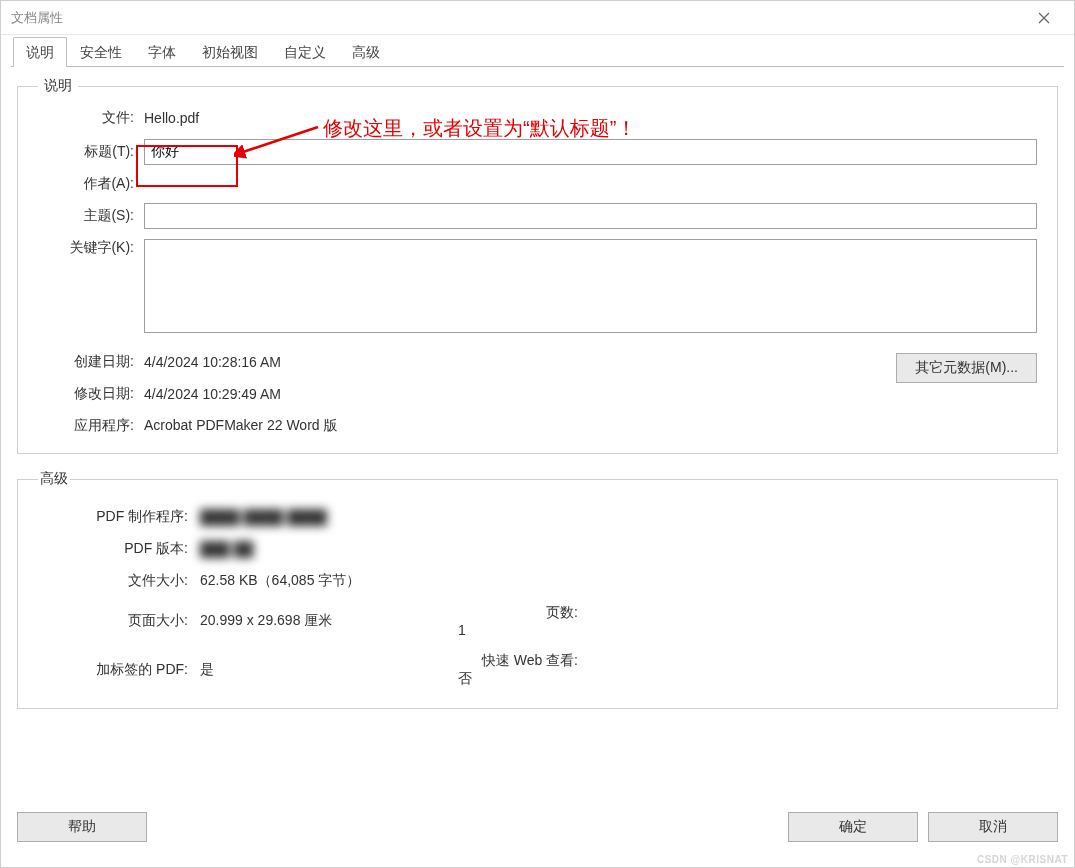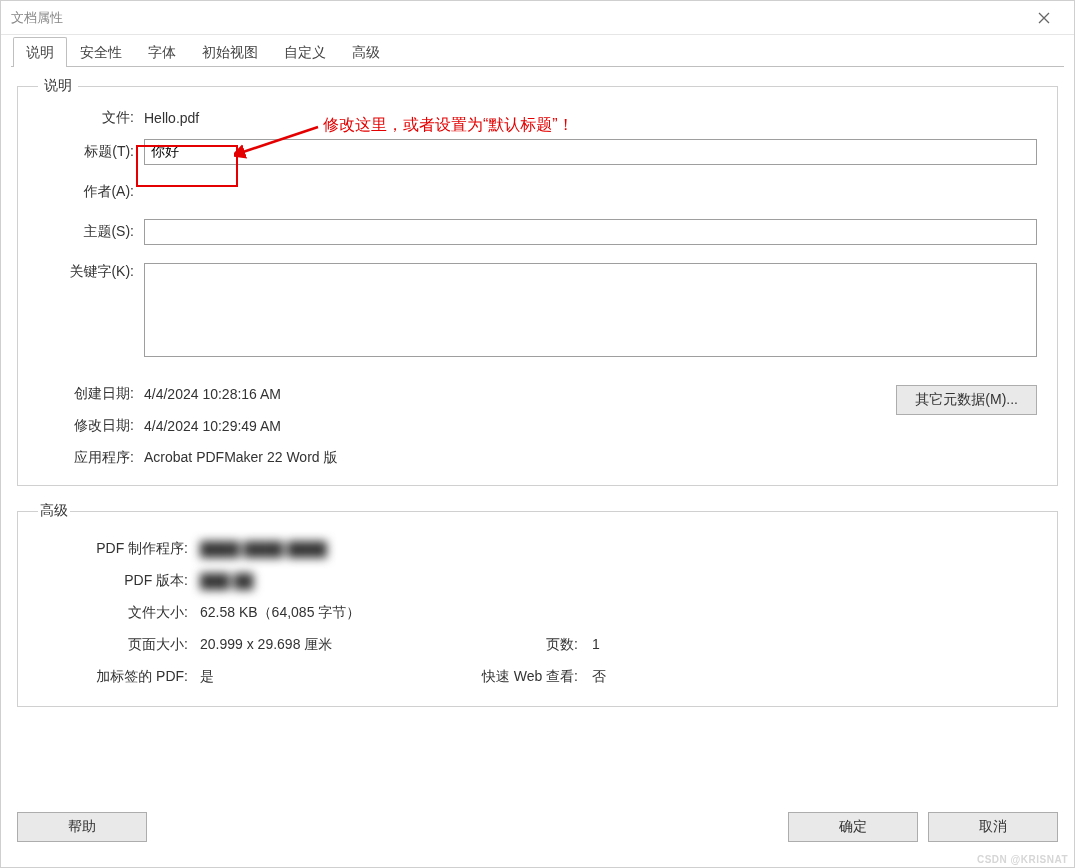--- a/index.html
+++ b/index.html
@@ -78,21 +78,21 @@
     box-sizing:border-box;
   }
   fieldset.group > legend {
     padding: 0 6px;
     color: #333;
     font-size: 14px;
   }
   .row {
     display: flex;
     align-items: center;
-    margin-bottom: 18px;
+    margin-bottom: 10px;
   }
   .row .lab {
     width: 96px;
     text-align: right;
     padding-right: 10px;
     color: #333;
     flex-shrink:0;
   }
   .row .val { flex: 1; color:#333; }
   .pad-no-input {margin-bottom: 12px;}
@@ -117,21 +117,21 @@
     resize:none;
   }
   .red-box {
     position:absolute;
     border:2px solid #e40000;
     pointer-events:none;
   }
   .annotation-text {
     position:absolute;
     color:#e40000;
-    font-size:16px;
+    font-size:20px;
     font-weight:500;
     white-space:nowrap;
   }
   .arrow-svg { position:absolute; pointer-events:none; }
   .btn {
     height: 30px;
     min-width: 100px;
     padding: 0 18px;
     background: #e9e9e9;
     border: 1px solid #adadad;
@@ -161,21 +161,21 @@
   .adv-row .val2 { color:#333; }
   .blurred {
     filter: blur(5px);
     color:#777;
     user-select:none;
   }
   .two-col {
     display:flex;
   }
   .two-col .left { width: 420px; display:flex; }
-  .two-col .right { display:flex; }
+  .two-col .right { display:flex;flex-direction:column; }
   .two-col .lab3 { width:120px; text-align:right; padding-right:14px;}
   
   .footer {
     height: 52px;
     border-top: 0;
     display:flex;
     align-items:center;
     padding: 0 16px 14px 16px;
     gap:10px;
   }

